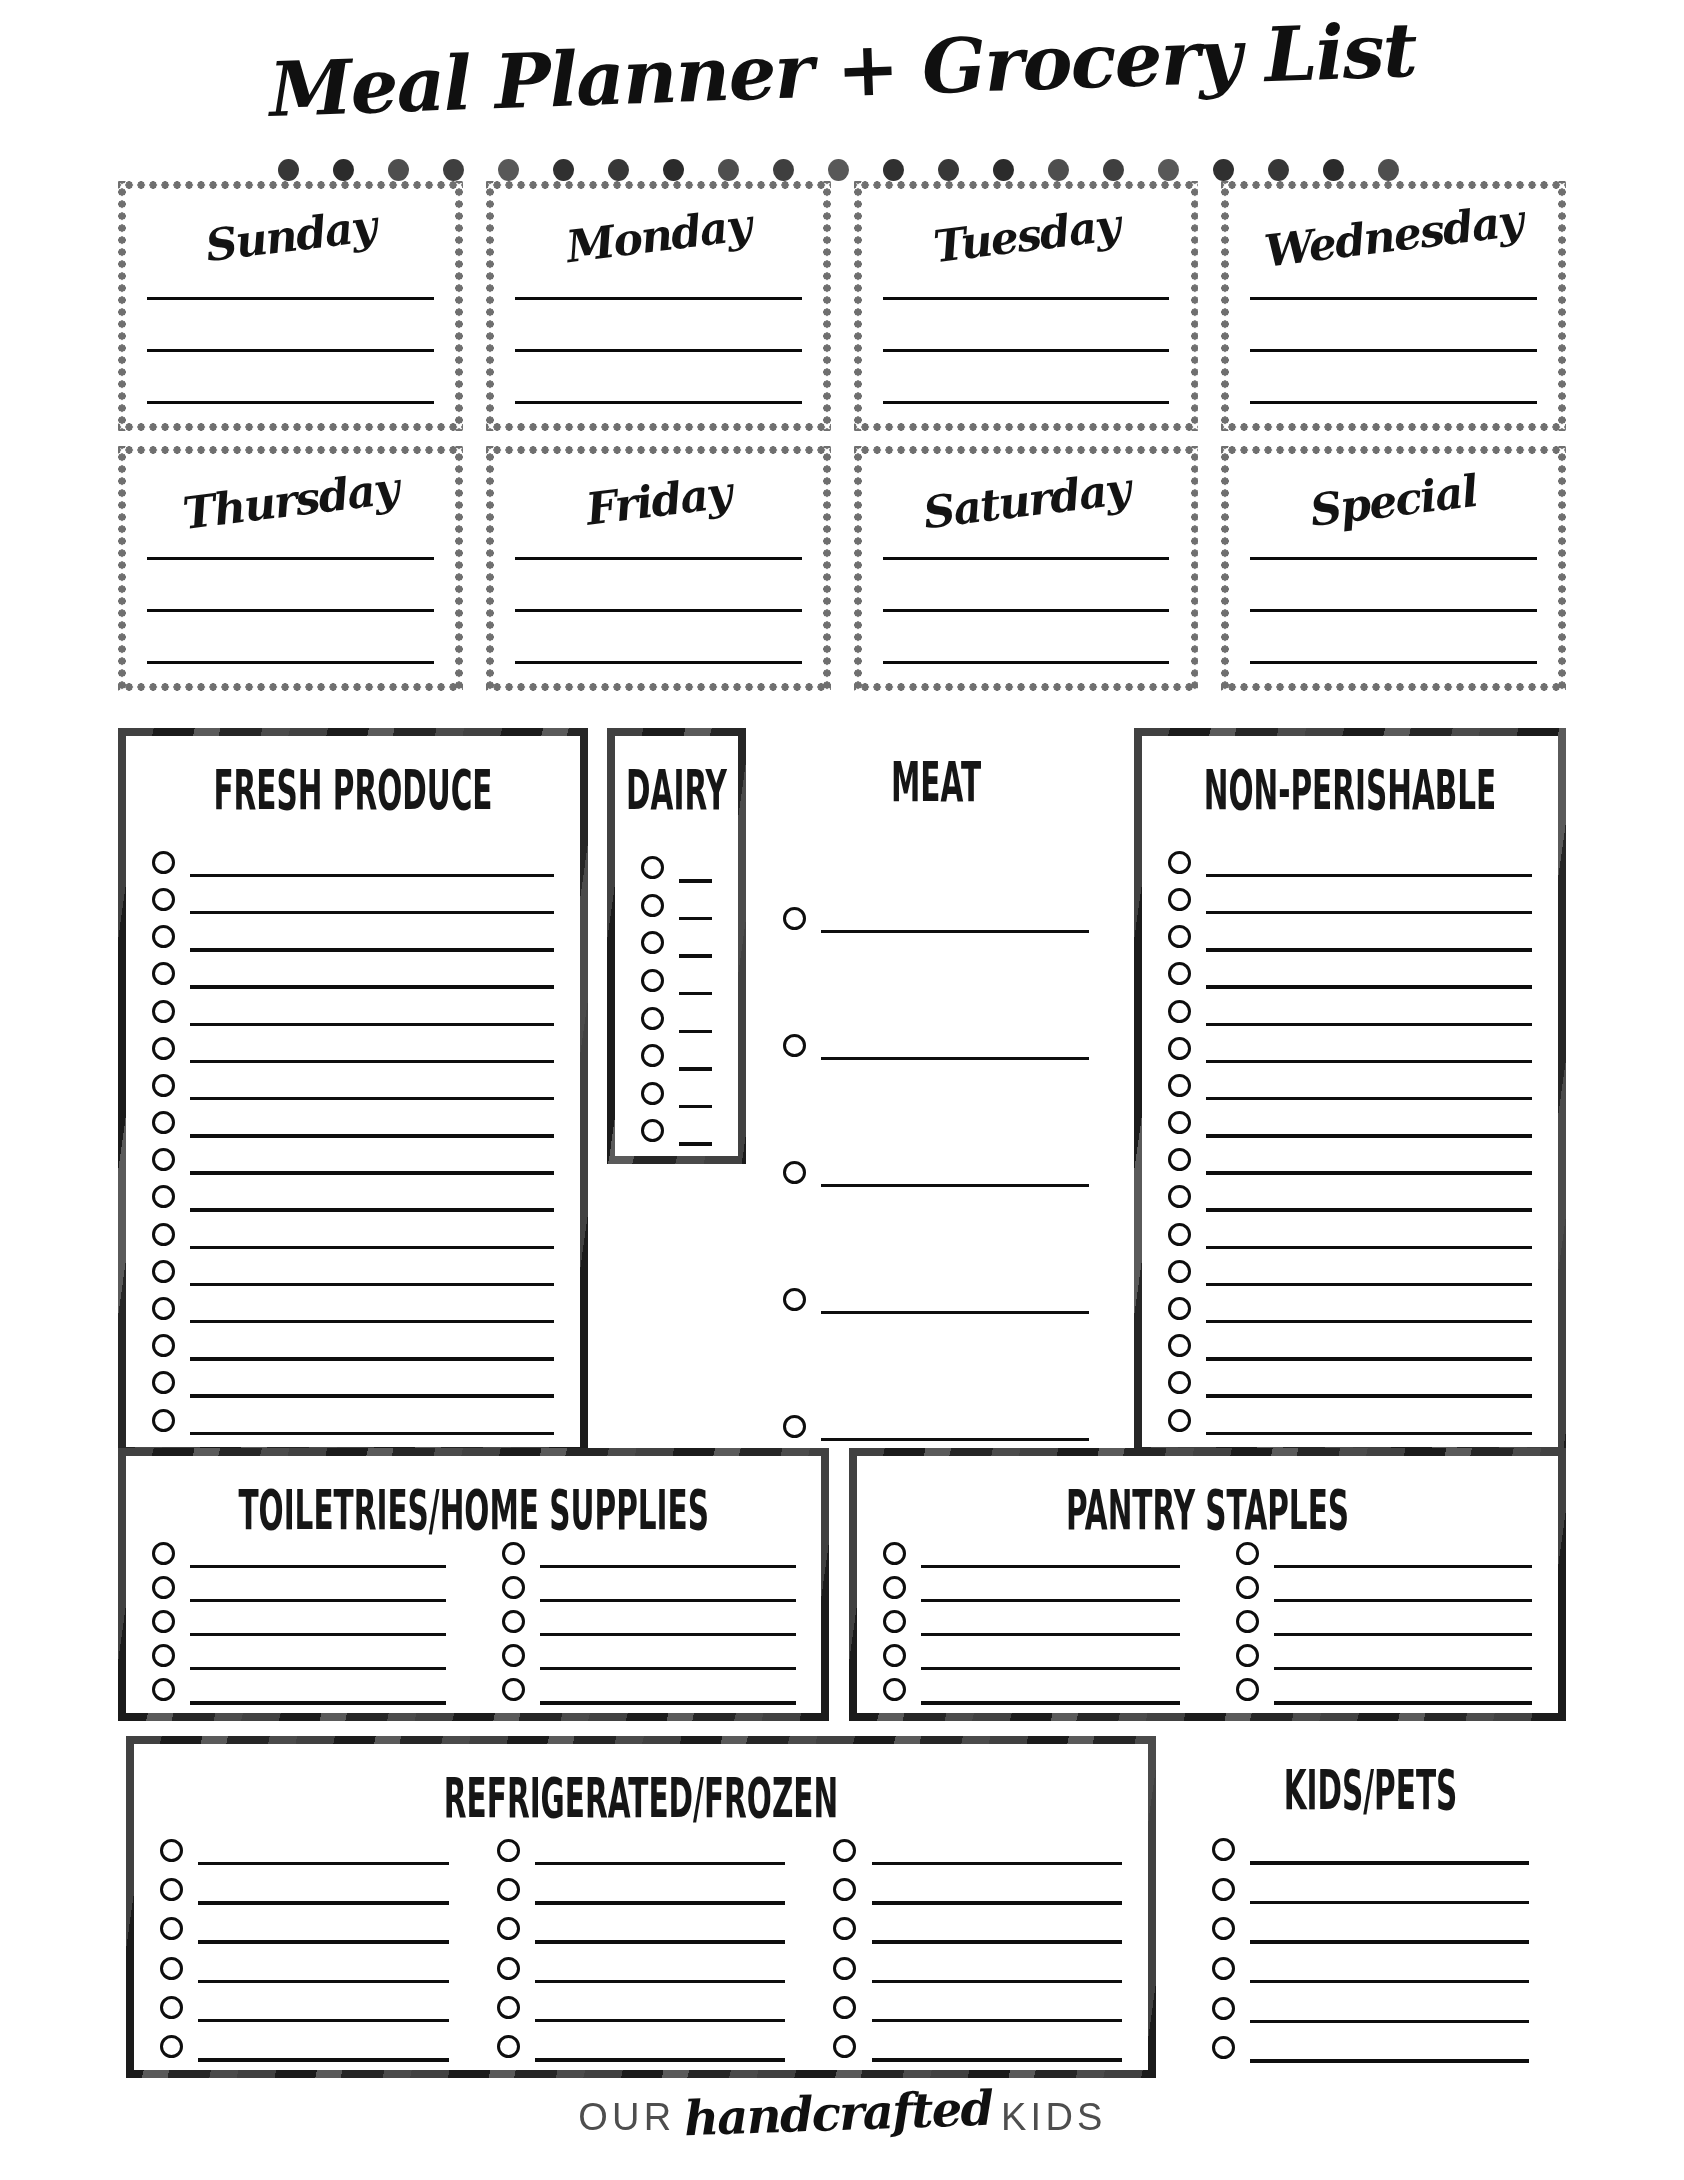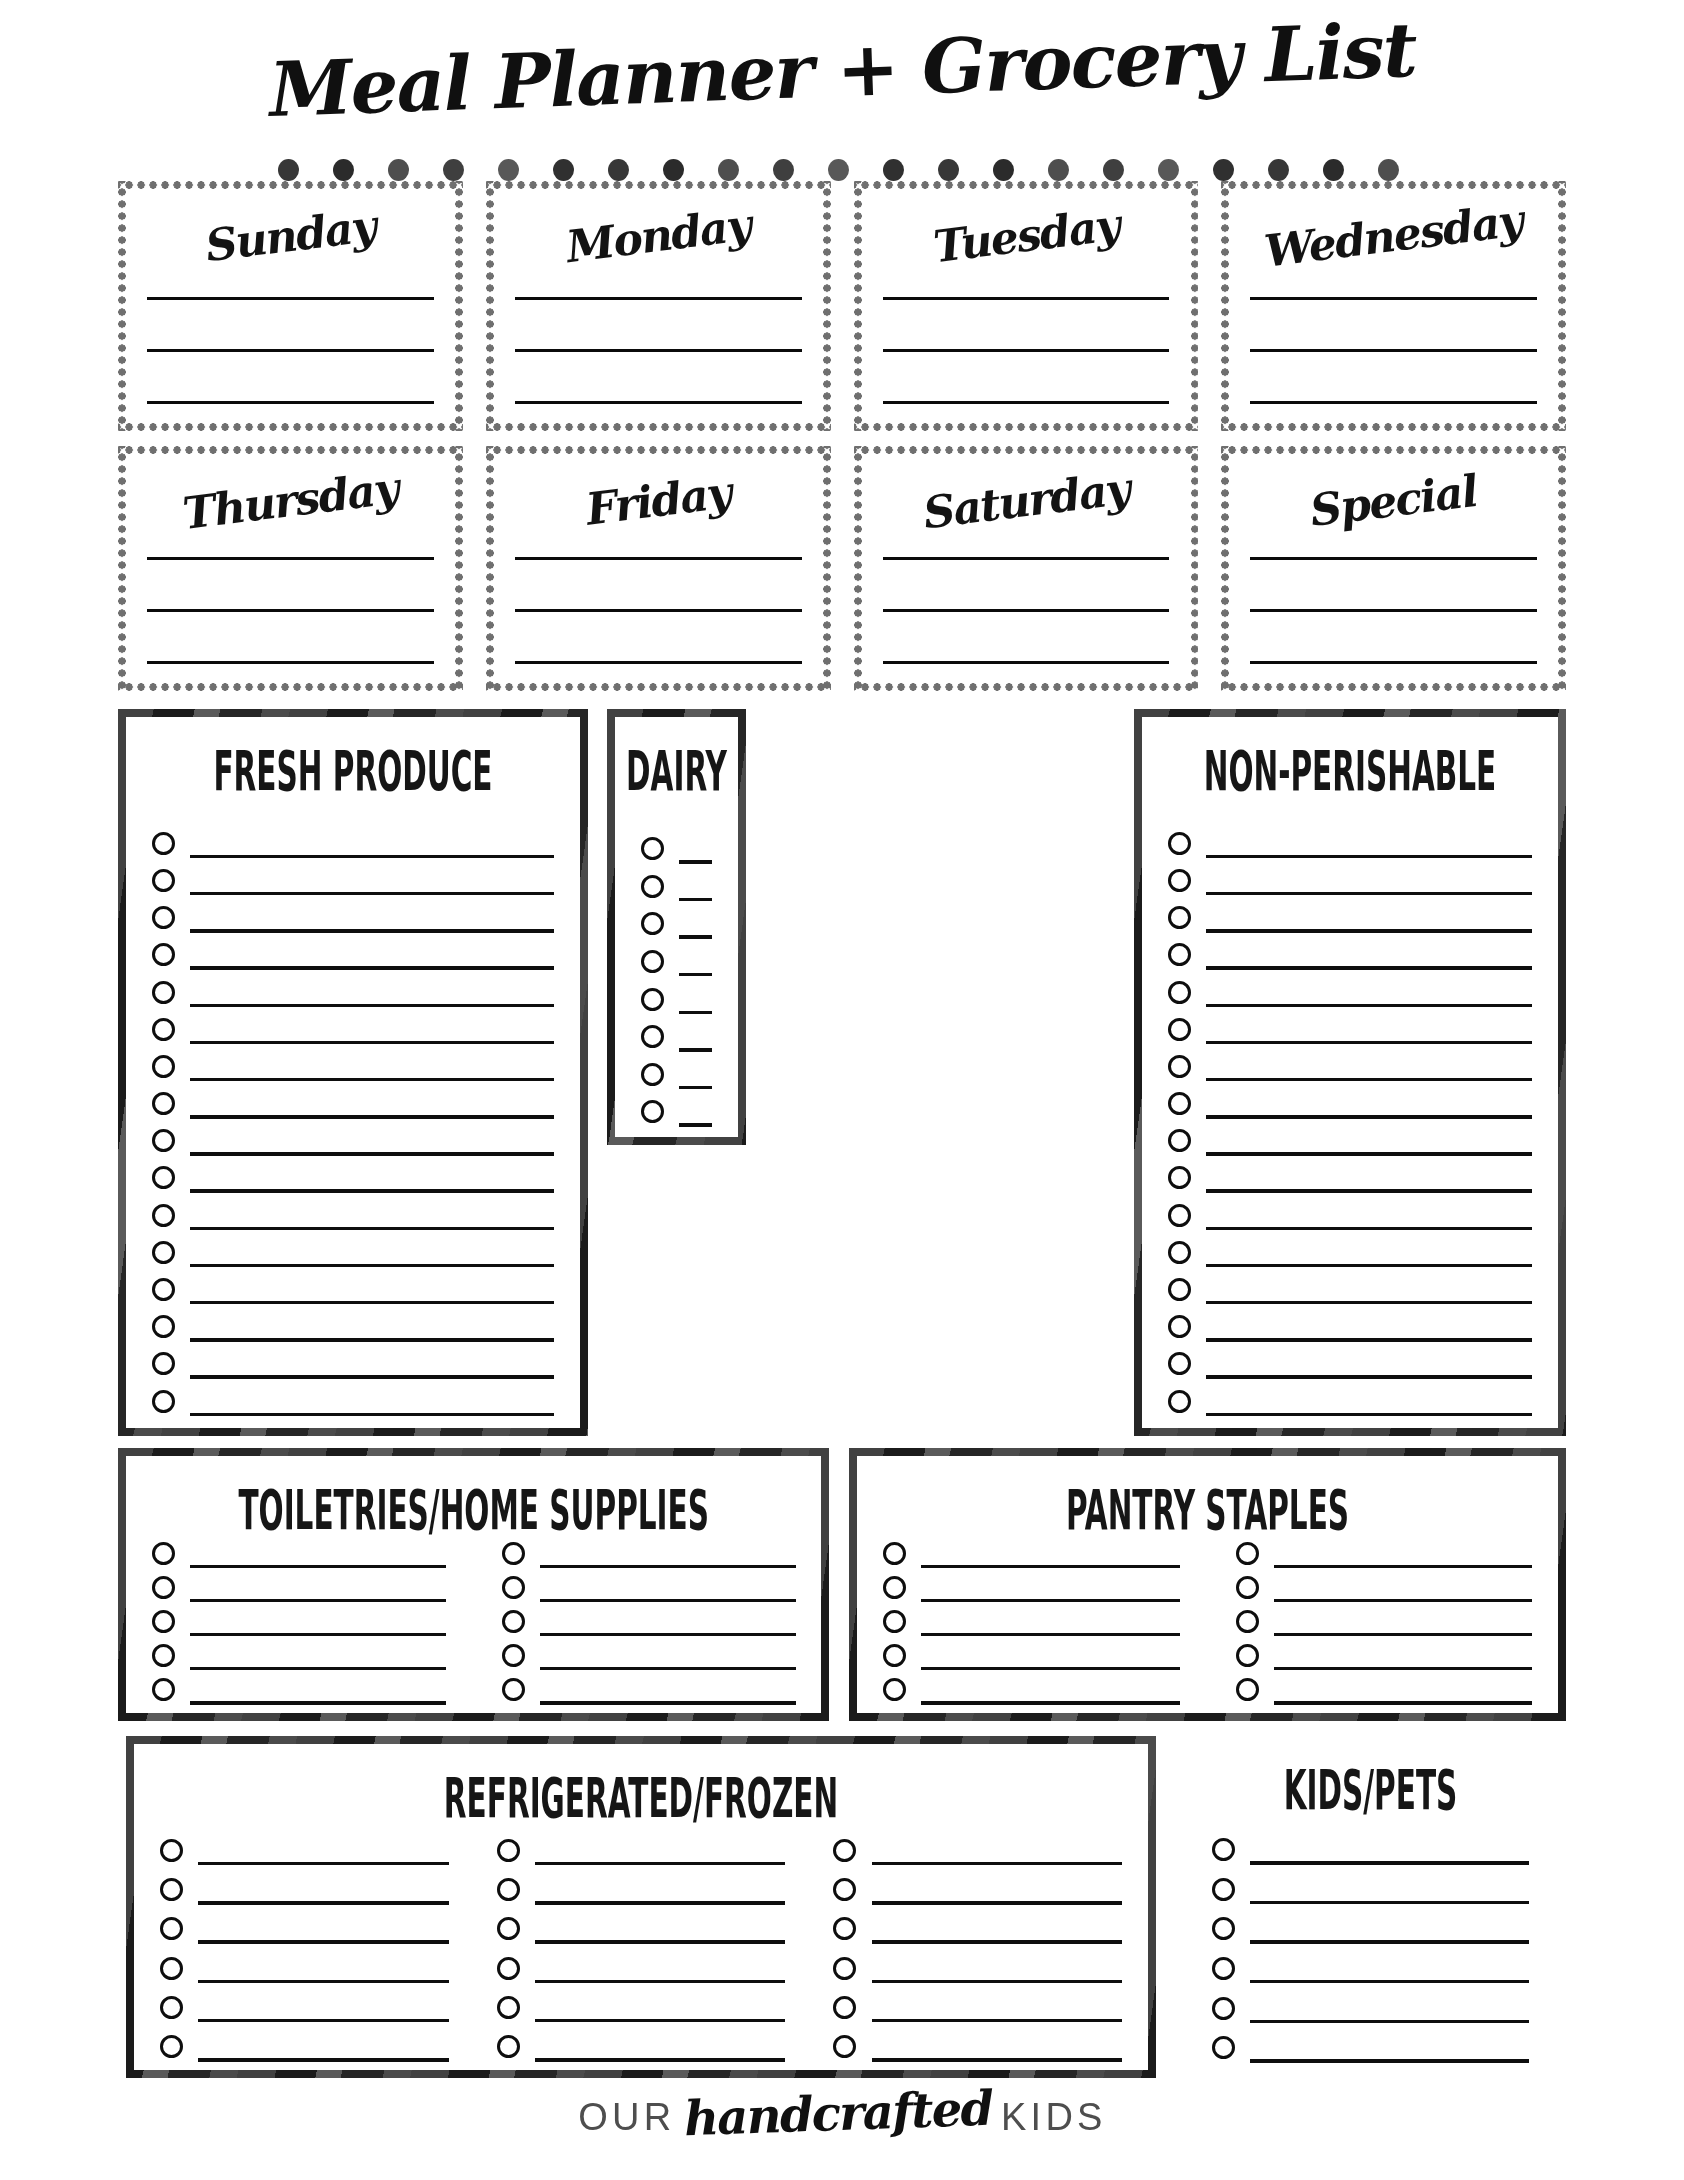--- a/index.html
+++ b/index.html
@@ -91,21 +91,21 @@
     column-gap:56px;
   }
   .item{display:flex;align-items:flex-end;gap:15.3px;}
   .item .o{
     flex:0 0 auto;width:23px;height:23px;
     border:3.4px solid #0e0e0e;border-radius:50%;
     margin-bottom:3.4px;box-sizing:border-box;
   }
   .item .l{flex:1;height:3.4px;background:#0e0e0e;margin-bottom:0;}
   
-  .grocery-mid{position:absolute;top:709px;left:118px;width:1448px;height:727px;display:flex;gap:19px;}
+  .grocery-mid{position:absolute;top:728px;left:118px;width:1448px;height:727px;display:flex;gap:19px;}
   .col-mid{display:flex;flex-direction:row;gap:11px;}
   .fresh{width:454px;}
   .col-mid{width:508px;}
   .dairy{height:420px;}
   .meat{flex:1;}
   .nonper{flex:1;}
   .fresh .items{top:104px;bottom:12px;}
   .dairy .items{top:109px;bottom:10.2px;}
   .meat .items{top:78px;bottom:13.6px;}
   .nonper .items{top:104px;bottom:12px;}
@@ -338,20 +338,45 @@
             <div class="item">
               <span class="o"></span>
               <span class="l"></span>
             </div>
             <div class="item">
               <span class="o"></span>
               <span class="l"></span>
             </div>
           </div>
       </div>
+      <div class="dotted-box dotted-big meat">
+        <div class="section-title">MEAT</div>
+        <div class="items" style="--cols: 1;">
+            <div class="item">
+              <span class="o"></span>
+              <span class="l"></span>
+            </div>
+            <div class="item">
+              <span class="o"></span>
+              <span class="l"></span>
+            </div>
+            <div class="item">
+              <span class="o"></span>
+              <span class="l"></span>
+            </div>
+            <div class="item">
+              <span class="o"></span>
+              <span class="l"></span>
+            </div>
+            <div class="item">
+              <span class="o"></span>
+              <span class="l"></span>
+            </div>
+          </div>
+      </div>
     </div>
     <div class="solid-box nonper">
       <div class="section-title">NON-PERISHABLE</div>
       <div class="items" style="--cols: 1;">
           <div class="item">
             <span class="o"></span>
             <span class="l"></span>
           </div>
           <div class="item">
             <span class="o"></span>

